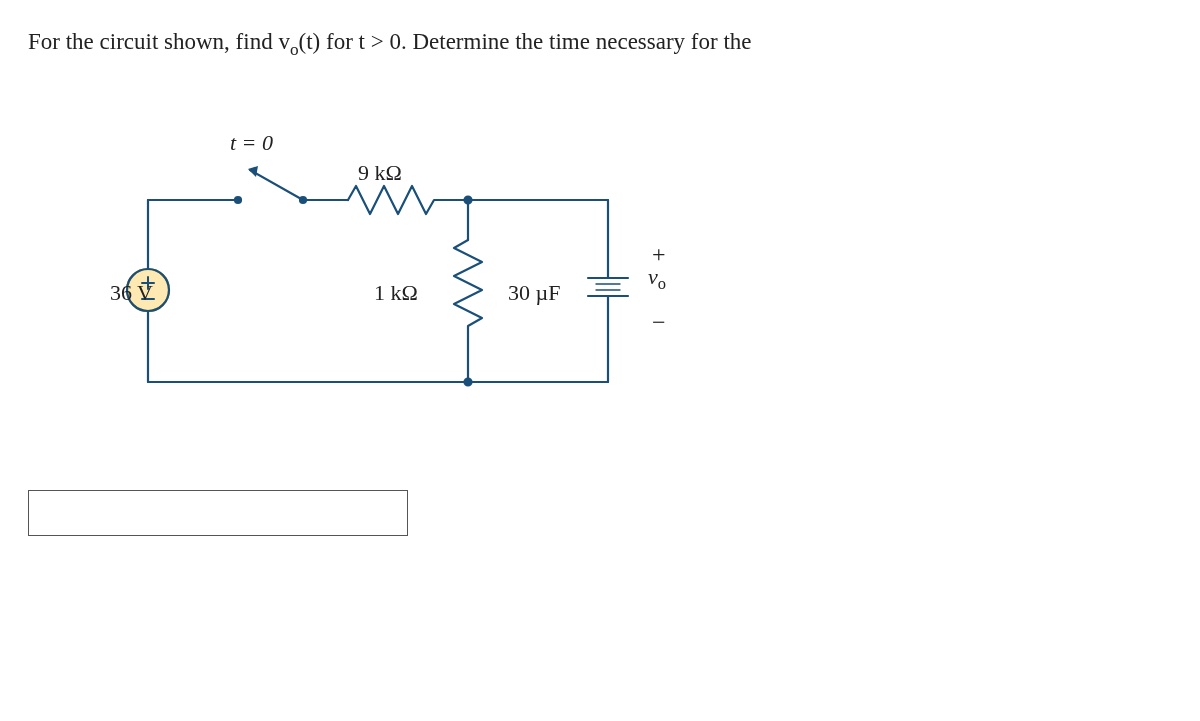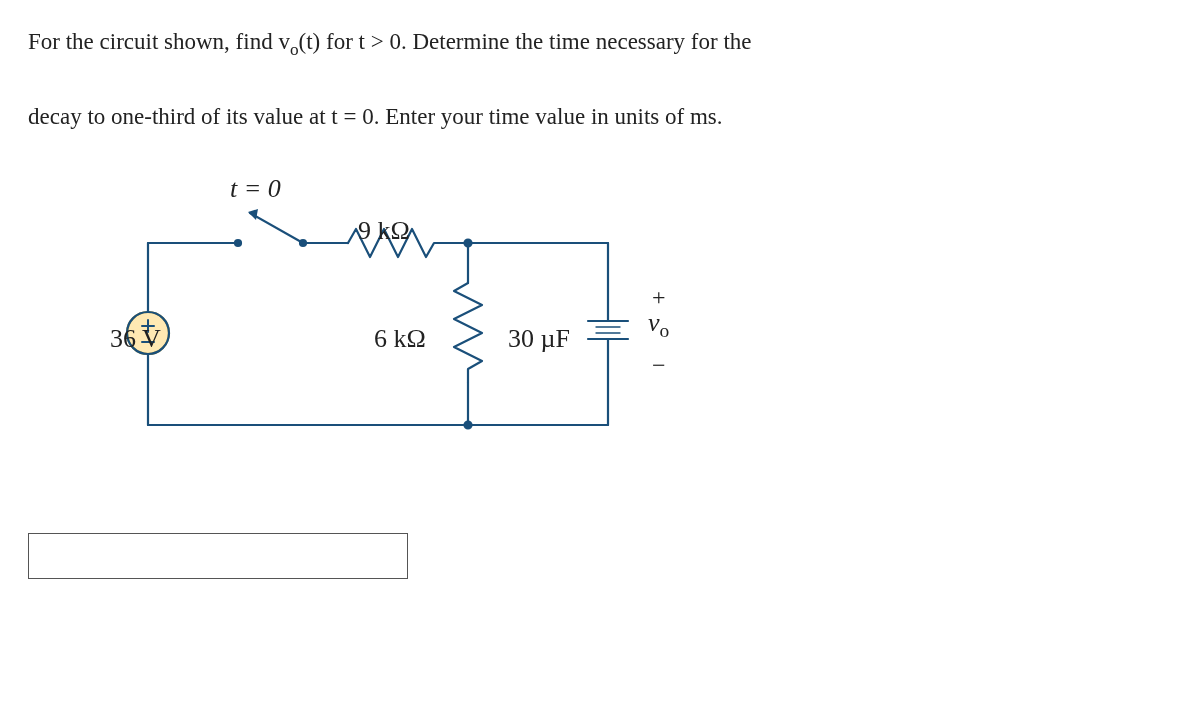--- a/index.html
+++ b/index.html
@@ -7,33 +7,33 @@
     margin: 0;
     padding: 24px 28px;
     font-family: Georgia, 'Times New Roman', serif;
     font-size: 23px;
     color: #222;
     background: #fff;
     width: 1200px;
     height: 721px;
     line-height: 1.55;
   }
-  .problem-text { margin-bottom: 28px; }
+  .problem-text { margin-bottom: 21px; }
   .sub { vertical-align: sub; font-size: 0.75em; }
   .circuit-wrap {
     position: relative;
     width: 680px;
     height: 300px;
     margin-left: 20px;
   }
   .circuit-wrap svg { display: block; }
   .lbl {
     position: absolute;
     font-family: Georgia, 'Times New Roman', serif;
-    font-size: 26px;
+    font-size: 22px;
     color: #222;
     white-space: nowrap;
   }
   .italic { font-style: italic; }
   .answer-box {
     border: 1px solid #555;
     width: 380px;
     height: 46px;
     margin-top: 70px;
     margin-left: 0;
@@ -48,21 +48,20 @@
     padding: 0 10px;
     background: transparent;
   }
 </style>
 </head>
 <body>
 
 <div class="problem-text">
   <span>For the circuit shown, find v</span><span class="sub">o</span><span>(t) for t &gt; 0. Determine the time necessary for the</span><br>
   <br>
-  <span>decay to one-third of its value at t = 0. Enter your time value in units of ms.</span>
 </div>
 
 <div class="circuit-wrap">
   <svg width="680" height="300" viewBox="0 0 680 300">
     <g stroke="#1a4f7a" stroke-width="2.2" fill="none" stroke-linecap="round" stroke-linejoin="round">
 
       <circle cx="100" cy="170" r="21" fill="#ffe9b3" stroke="#caa83a"></circle>
       <circle cx="100" cy="170" r="21" fill="none" stroke="#1a4f7a"></circle>
 
       <line x1="100" y1="157" x2="100" y2="169" stroke="#1a4f7a" stroke-width="2"></line>
@@ -102,22 +101,22 @@
 
       <line x1="548" y1="164" x2="572" y2="164" stroke-width="1.4"></line>
       <line x1="548" y1="170" x2="572" y2="170" stroke-width="1.4"></line>
       <line x1="560" y1="176" x2="560" y2="262"></line>
 
       <line x1="100" y1="262" x2="560" y2="262"></line>
     </g>
   </svg>
 
   <div class="lbl italic" style="left:182px; top:6px;">t = 0</div>
-  <div class="lbl" style="left:310px; top:36px;margin-top:12px;">9 kΩ</div>
-  <div class="lbl" style="left:326px; top:156px;">6 kΩ</div>
+  <div class="lbl" style="left:310px; top:36px;">9 kΩ</div>
+  <div class="lbl" style="left:326px; top:156px;">1 kΩ</div>
   <div class="lbl" style="left:460px; top:156px;">30 µF</div>
   <div class="lbl" style="left:14px; top:156px;margin-left:48px;">36 V</div>
   <div class="lbl" style="left:604px; top:116px; font-size:24px;">+</div>
   <div class="lbl" style="left:600px; top:140px;">
     <span class="italic">v</span><span class="sub">o</span>
   </div>
   <div class="lbl" style="left:604px; top:184px; font-size:24px;">−</div>
 </div>
 
 <div class="answer-box">

